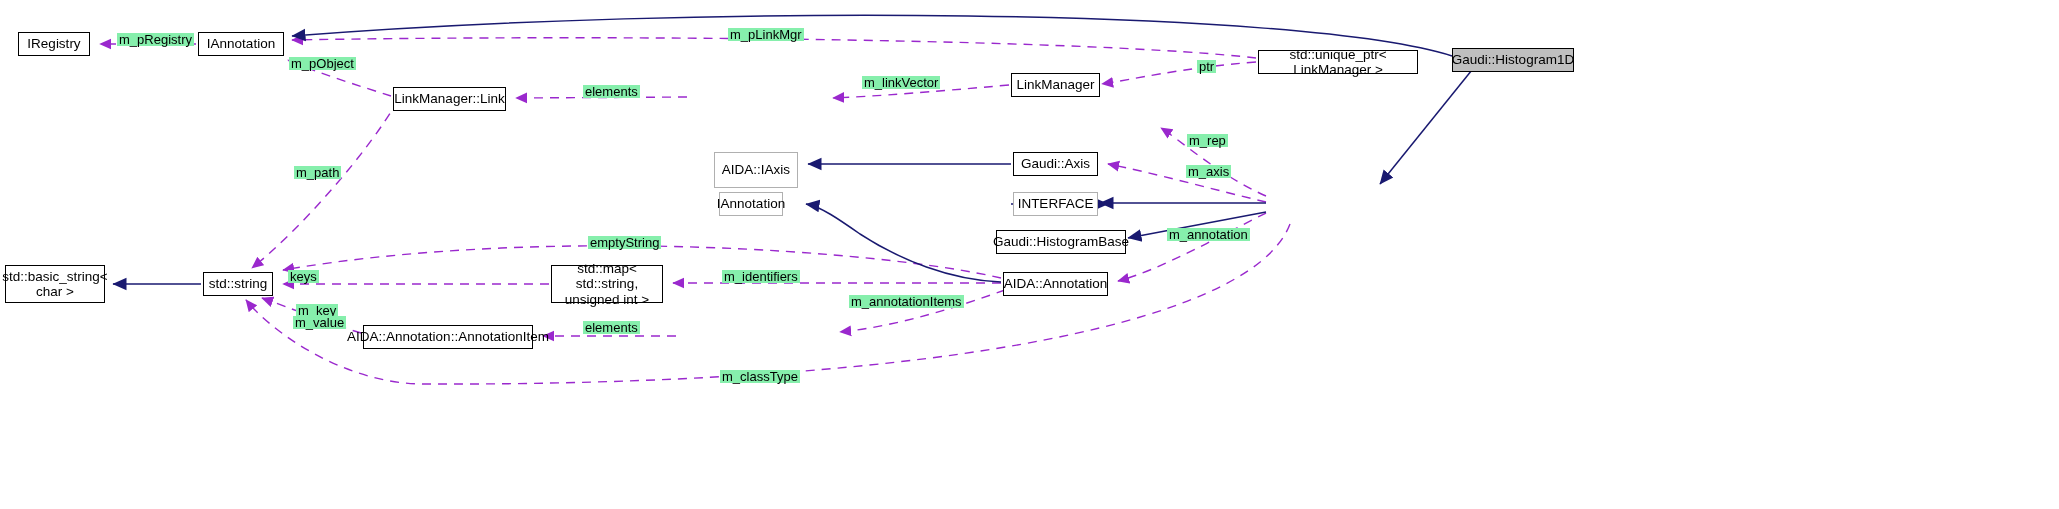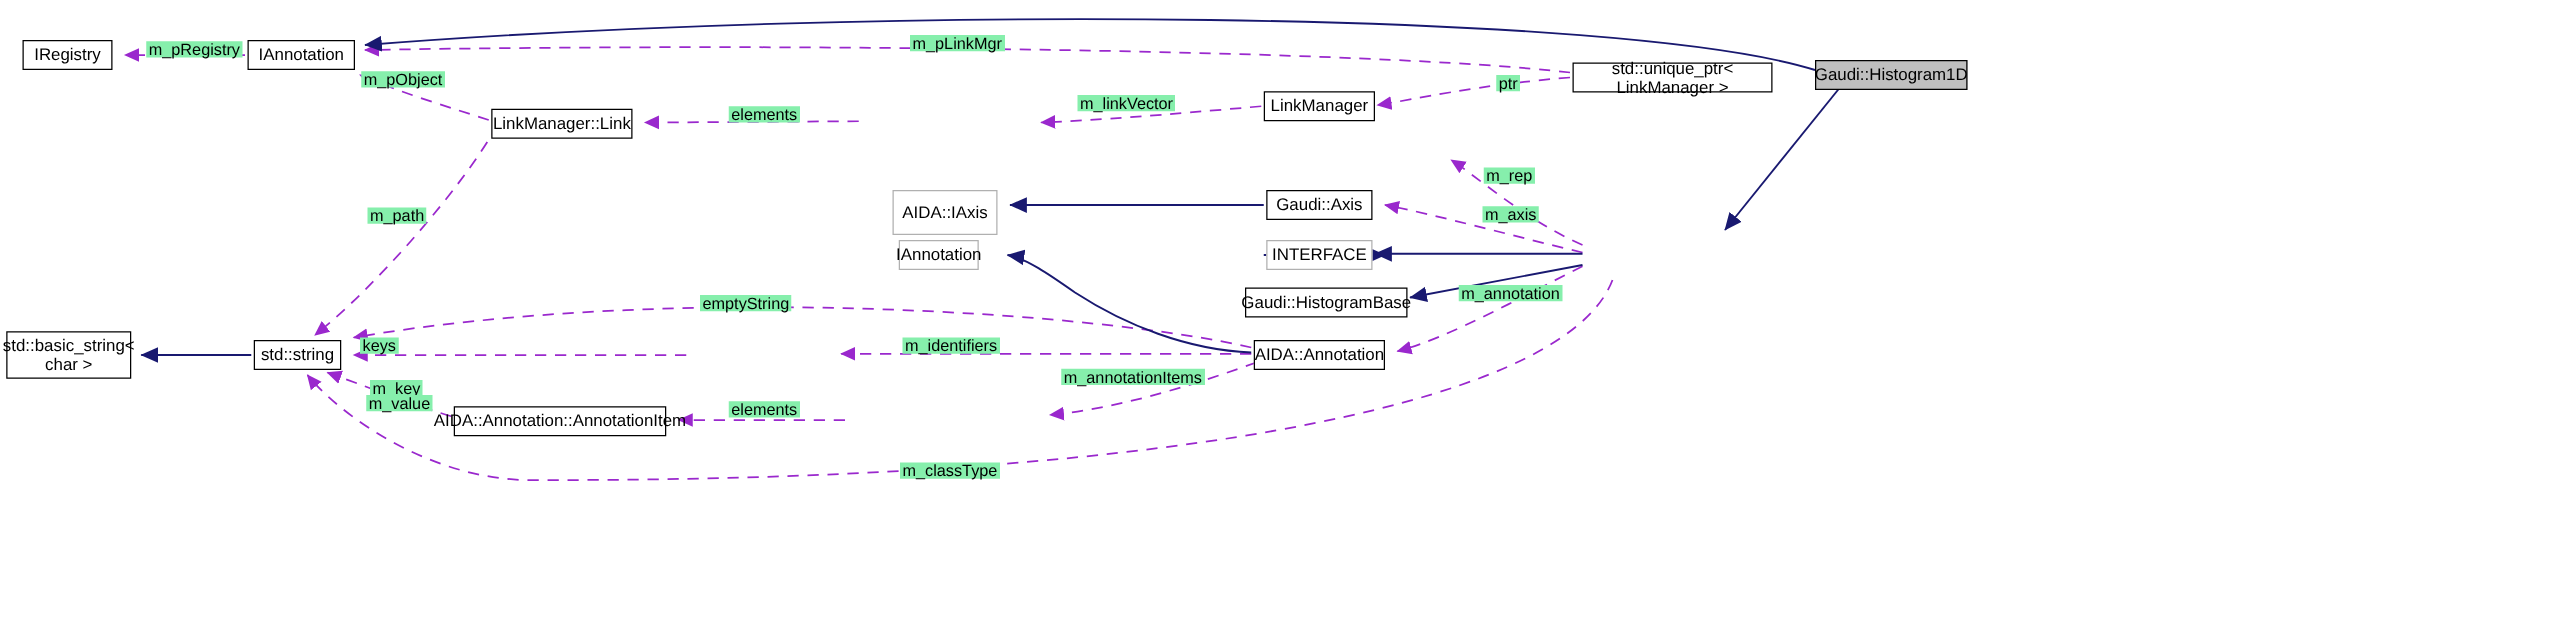--- a/index.html
+++ b/index.html
@@ -68,34 +68,36 @@
   <div class="node" style="left:1258px;top:50px;width:160px;height:24px;">std::unique_ptr&lt; LinkManager &gt;</div>
   <div class="node highlight" style="left:1452px;top:48px;width:122px;height:24px;">Gaudi::Histogram1D</div>
   <div class="node abstract" style="left:714px;top:152px;width:84px;height:36px;">AIDA::IAxis</div>
   <div class="node" style="left:1013px;top:152px;width:85px;height:24px;">Gaudi::Axis</div>
   <div class="node abstract" style="left:719px;top:192px;width:64px;height:24px;">IAnnotation</div>
   <div class="node abstract" style="left:1013px;top:192px;width:85px;height:24px;">INTERFACE</div>
   <div class="node" style="left:996px;top:230px;width:130px;height:24px;">Gaudi::HistogramBase</div>
   <div class="node" style="left:5px;top:265px;width:100px;height:38px;">std::basic_string&lt;
 char &gt;</div>
   <div class="node" style="left:203px;top:272px;width:70px;height:24px;">std::string</div>
+  <div class="node" style="left:551px;top:265px;width:112px;height:38px;">std::map&lt; std::string,
+unsigned int &gt;</div>
   <div class="node" style="left:1003px;top:272px;width:105px;height:24px;">AIDA::Annotation</div>
   <div class="node" style="left:363px;top:325px;width:170px;height:24px;">AIDA::Annotation::AnnotationItem</div>
 
   <div class="edge-label" style="left:117px;top:33px;">m_pRegistry</div>
   <div class="edge-label" style="left:728px;top:28px;">m_pLinkMgr</div>
   <div class="edge-label" style="left:289px;top:57px;">m_pObject</div>
   <div class="edge-label" style="left:583px;top:85px;">elements</div>
   <div class="edge-label" style="left:862px;top:76px;">m_linkVector</div>
   <div class="edge-label" style="left:1197px;top:60px;">ptr</div>
   <div class="edge-label" style="left:1187px;top:134px;">m_rep</div>
   <div class="edge-label" style="left:1186px;top:165px;">m_axis</div>
   <div class="edge-label" style="left:294px;top:166px;">m_path</div>
   <div class="edge-label" style="left:1167px;top:228px;">m_annotation</div>
-  <div class="edge-label" style="left:560px;top:236px;text-align:right;">emptyString</div>
+  <div class="edge-label" style="left:588px;top:236px;text-align:right;">emptyString</div>
   <div class="edge-label" style="left:288px;top:270px;">keys</div>
   <div class="edge-label" style="left:722px;top:270px;">m_identifiers</div>
   <div class="edge-label" style="left:849px;top:295px;">m_annotationItems</div>
   <div class="edge-label" style="left:296px;top:304px;">m_key</div>
   <div class="edge-label" style="left:293px;top:316px;">m_value</div>
   <div class="edge-label" style="left:583px;top:321px;">elements</div>
   <div class="edge-label" style="left:720px;top:370px;">m_classType</div>
 
 </div>
 

